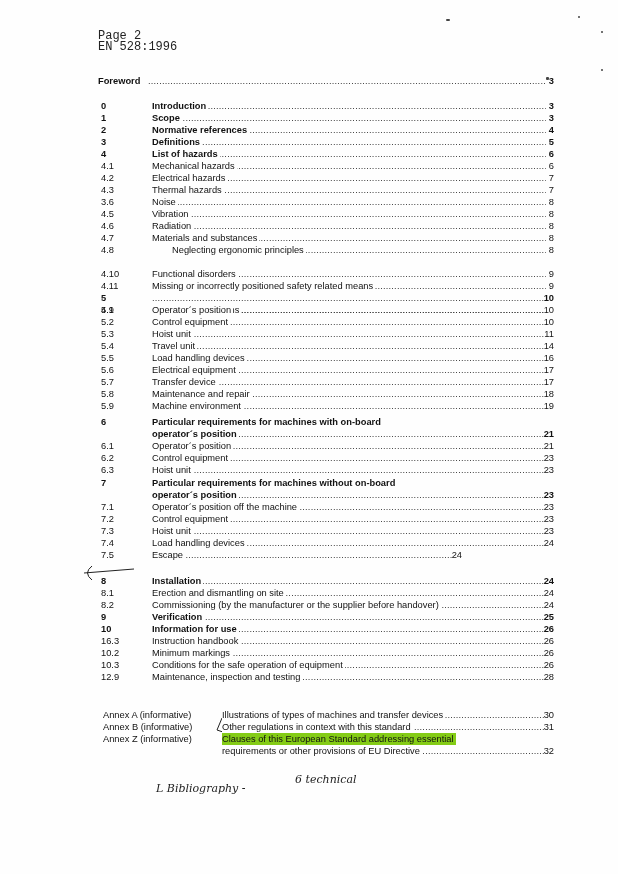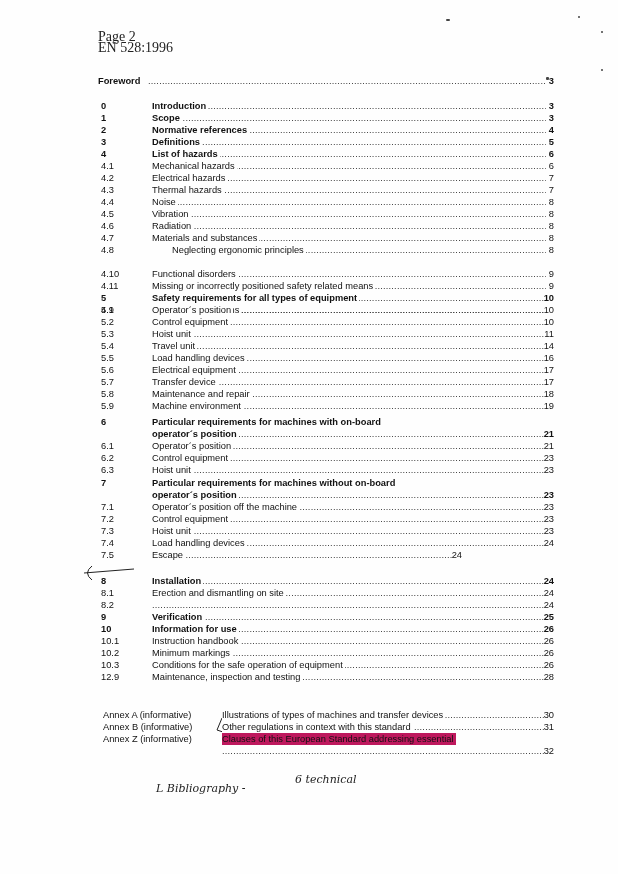--- a/index.html
+++ b/index.html
@@ -1,18 +1,18 @@
 <!DOCTYPE html>
 <html><head>
 <meta charset="utf-8">
 <style>
   html, body { margin: 0; padding: 0; background: #ffffff; }
   body { width: 618px; height: 874px; position: relative; overflow: hidden; font-family: "Liberation Sans", sans-serif; color: #111; }
   .page { position: absolute; left: 0; top: 0; width: 618px; height: 874px; background: #fefefe; }
-  .header { position: absolute; left: 98px; top: 31px; font-family: Liberation Serif, serif; font-size: 14px; line-height: 11px; color: #222; }
+  .header { position: absolute; left: 98px; top: 31px; font-family: Liberation Mono, monospace; font-size: 12px; line-height: 11px; color: #222; }
   .toc-row { position: absolute; left: 0; height: 12px; font-size: 9.3px; line-height: 12px; white-space: nowrap; }
   .num { position: absolute; left: 101px; }
   .title { position: absolute; left: 152px; }
   .leader { position: absolute; overflow: hidden; color: #333; letter-spacing: 0.2px; }
   .pg { position: absolute; right: 64px; text-align: right; }
   .bold { font-weight: bold; }
   .foreword .num { left: 98px; }
   .annex-label { position: absolute; left: 103px; }
   .annex-title { position: absolute; left: 222px; }
   .hand { position: absolute; font-family: "DejaVu Serif", serif; font-style: italic; font-size: 11px; color: #222; }
@@ -77,21 +77,21 @@
         <span class="leader" style="left: 152px; right: 72px; z-index: 1;">....................................................................................................................................................................................................................................................................</span>
         <span class="pg" style="background: rgb(254, 254, 254); z-index: 2; position: absolute;">7</span>
       </div>
       <div class="toc-row" style="top: 184px; width: 618px;">
         <span class="num" style="position: absolute;">4.3</span>
         <span class="title" style="background: rgb(254, 254, 254); z-index: 2; padding-right: 2px; position: absolute;">Thermal hazards</span>
         <span class="leader" style="left: 152px; right: 72px; z-index: 1;">....................................................................................................................................................................................................................................................................</span>
         <span class="pg" style="background: rgb(254, 254, 254); z-index: 2; position: absolute;">7</span>
       </div>
       <div class="toc-row" style="top: 196px; width: 618px;">
-        <span class="num" style="position: absolute;">4.4</span>
+        <span class="num" style="position: absolute;">3.6</span>
         <span class="title" style="background: rgb(254, 254, 254); z-index: 2; padding-right: 2px; position: absolute;">Noise</span>
         <span class="leader" style="left: 152px; right: 72px; z-index: 1;">....................................................................................................................................................................................................................................................................</span>
         <span class="pg" style="background: rgb(254, 254, 254); z-index: 2; position: absolute;">8</span>
       </div>
       <div class="toc-row" style="top: 208px; width: 618px;">
         <span class="num" style="position: absolute;">4.5</span>
         <span class="title" style="background: rgb(254, 254, 254); z-index: 2; padding-right: 2px; position: absolute;">Vibration</span>
         <span class="leader" style="left: 152px; right: 72px; z-index: 1;">....................................................................................................................................................................................................................................................................</span>
         <span class="pg" style="background: rgb(254, 254, 254); z-index: 2; position: absolute;">8</span>
       </div>
@@ -126,21 +126,20 @@
         <span class="pg" style="background: rgb(254, 254, 254); z-index: 2; position: absolute;">9</span>
       </div>
       <div class="toc-row" style="top: 280px; width: 618px;">
         <span class="num" style="position: absolute;">4.11</span>
         <span class="title" style="background: rgb(254, 254, 254); z-index: 2; padding-right: 2px; position: absolute;">Missing or incorrectly positioned safety related means</span>
         <span class="leader" style="left: 152px; right: 72px; z-index: 1;">....................................................................................................................................................................................................................................................................</span>
         <span class="pg" style="background: rgb(254, 254, 254); z-index: 2; position: absolute;">9</span>
       </div>
       <div class="toc-row" style="top: 292px; width: 618px;">
         <span class="num bold" style="position: absolute;">5</span>
-        <span class="title bold" style="background: rgb(254, 254, 254); z-index: 2; padding-right: 2px; position: absolute;">Safety requirements for all types of equipment</span>
         <span class="leader" style="left: 152px; right: 72px; z-index: 1;">....................................................................................................................................................................................................................................................................</span>
         <span class="pg bold" style="background: rgb(254, 254, 254); z-index: 2; position: absolute;">10</span>
       </div>
       <div class="toc-row" style="top: 304px; width: 618px;">
         <span class="num" style="position: absolute;">5.1</span>
         <span class="title" style="background: rgb(254, 254, 254); z-index: 2; padding-right: 2px; position: absolute;">Operator´s position</span>
         <span class="leader" style="left: 152px; right: 72px; z-index: 1;">....................................................................................................................................................................................................................................................................</span>
         <span class="pg" style="background: rgb(254, 254, 254); z-index: 2; position: absolute;">10</span>
       </div>
       <div class="toc-row" style="top: 316px; width: 618px;">
@@ -268,37 +267,38 @@
         <span class="pg bold" style="background: rgb(254, 254, 254); z-index: 2; position: absolute;">24</span>
       </div>
       <div class="toc-row" style="top: 587px; width: 618px;">
         <span class="num" style="position: absolute; text-align: right;">8.1</span>
         <span class="title" style="background: rgb(254, 254, 254); z-index: 2; padding-right: 2px; position: absolute;">Erection and dismantling on site</span>
         <span class="leader" style="left: 152px; right: 72px; z-index: 1;">....................................................................................................................................................................................................................................................................</span>
         <span class="pg" style="background: rgb(254, 254, 254); z-index: 2; position: absolute;">24</span>
       </div>
       <div class="toc-row" style="top: 599px; width: 618px;">
         <span class="num" style="position: absolute;">8.2</span>
+        <span class="title" style="background: rgb(254, 254, 254); z-index: 2; padding-right: 2px; position: absolute;">Commissioning (by the manufacturer or the supplier before handover)</span>
         <span class="leader" style="left: 152px; right: 72px; z-index: 1;">....................................................................................................................................................................................................................................................................</span>
         <span class="pg" style="background: rgb(254, 254, 254); z-index: 2; position: absolute;">24</span>
       </div>
       <div class="toc-row" style="top: 611px; width: 618px;">
         <span class="num bold" style="position: absolute;">9</span>
         <span class="title bold" style="background: rgb(254, 254, 254); z-index: 2; padding-right: 2px; position: absolute;">Verification</span>
         <span class="leader" style="left: 152px; right: 72px; z-index: 1;">....................................................................................................................................................................................................................................................................</span>
         <span class="pg bold" style="background: rgb(254, 254, 254); z-index: 2; position: absolute;">25</span>
       </div>
       <div class="toc-row" style="top: 623px; width: 618px;">
         <span class="num bold" style="position: absolute;">10</span>
         <span class="title bold" style="background: rgb(254, 254, 254); z-index: 2; padding-right: 2px; position: absolute;">Information for use</span>
         <span class="leader" style="left: 152px; right: 72px; z-index: 1;">....................................................................................................................................................................................................................................................................</span>
         <span class="pg bold" style="background: rgb(254, 254, 254); z-index: 2; position: absolute;">26</span>
       </div>
       <div class="toc-row" style="top: 635px; width: 618px;">
-        <span class="num" style="position: absolute;">10.1</span>
+        <span class="num" style="position: absolute;">16.3</span>
         <span class="title" style="background: rgb(254, 254, 254); z-index: 2; padding-right: 2px; position: absolute;">Instruction handbook</span>
         <span class="leader" style="left: 152px; right: 72px; z-index: 1;">....................................................................................................................................................................................................................................................................</span>
         <span class="pg" style="background: rgb(254, 254, 254); z-index: 2; position: absolute;">26</span>
       </div>
       <div class="toc-row" style="top: 647px; width: 618px;">
         <span class="num" style="position: absolute;">10.2</span>
         <span class="title" style="background: rgb(254, 254, 254); z-index: 2; padding-right: 2px; position: absolute;">Minimum markings</span>
         <span class="leader" style="left: 152px; right: 72px; z-index: 1;">....................................................................................................................................................................................................................................................................</span>
         <span class="pg" style="background: rgb(254, 254, 254); z-index: 2; position: absolute;">26</span>
       </div>
@@ -323,25 +323,26 @@
         <span class="pg" style="background: rgb(254, 254, 254); z-index: 2; position: absolute;">30</span>
       </div>
       <div class="toc-row" style="top: 721px; width: 618px;">
         <span class="annex-label">Annex B (informative)</span>
         <span class="annex-title" style="background: rgb(254, 254, 254); z-index: 2; padding-right: 2px; position: absolute;">Other regulations in context with this standard</span>
         <span class="leader" style="left: 222px; right: 72px; z-index: 1;">....................................................................................................................................................................................................................................................................</span>
         <span class="pg" style="background: rgb(254, 254, 254); z-index: 2; position: absolute;">31</span>
       </div>
       <div class="toc-row" style="top: 733px; width: 618px;">
         <span class="annex-label">Annex Z (informative)</span>
-        <span class="annex-title" style="background: #be185d; z-index: 2; padding-right: 2px; position: absolute;">Clauses of this European Standard addressing essential</span>
+        <span class="annex-title" style="background: #84cc16; z-index: 2; padding-right: 2px; position: absolute;">Clauses of this European Standard addressing essential</span>
         <span class="pg" style="background: rgb(254, 254, 254); z-index: 2; position: absolute;"></span>
       </div>
       <div class="toc-row" style="top: 745px; width: 618px;">
         <span class="annex-label"></span>
+        <span class="annex-title" style="background: rgb(254, 254, 254); z-index: 2; padding-right: 2px; position: absolute;">requirements or other provisions of EU Directive</span>
         <span class="leader" style="left: 222px; right: 72px; z-index: 1;">....................................................................................................................................................................................................................................................................</span>
         <span class="pg" style="background: rgb(254, 254, 254); z-index: 2; position: absolute;">32</span>
       </div>
     </div>
 
   <svg style="position:absolute; left:80px; top:563px;" width="60" height="20">
     <path d="M4 10 L54 6" stroke="#222" stroke-width="1" fill="none"></path>
     <path d="M12 3 Q3 10 12 17" stroke="#222" stroke-width="1" fill="none"></path>
   </svg>
   <svg style="position:absolute; left:214px; top:716px;" width="14" height="18">

